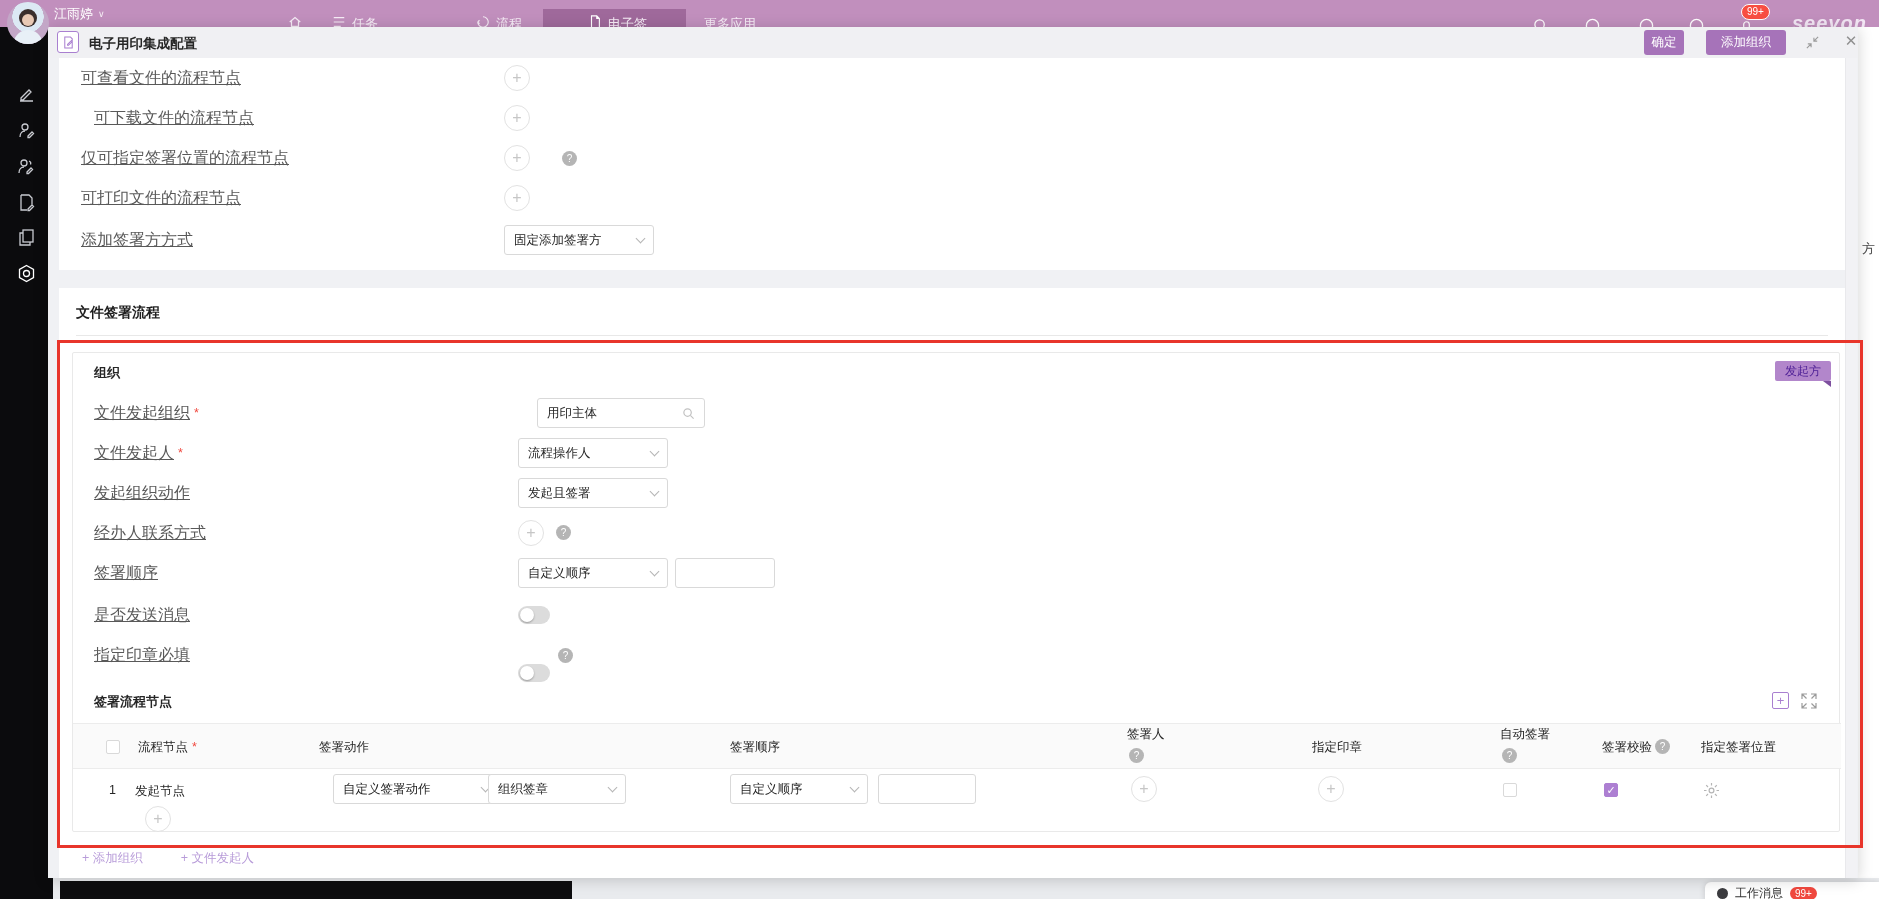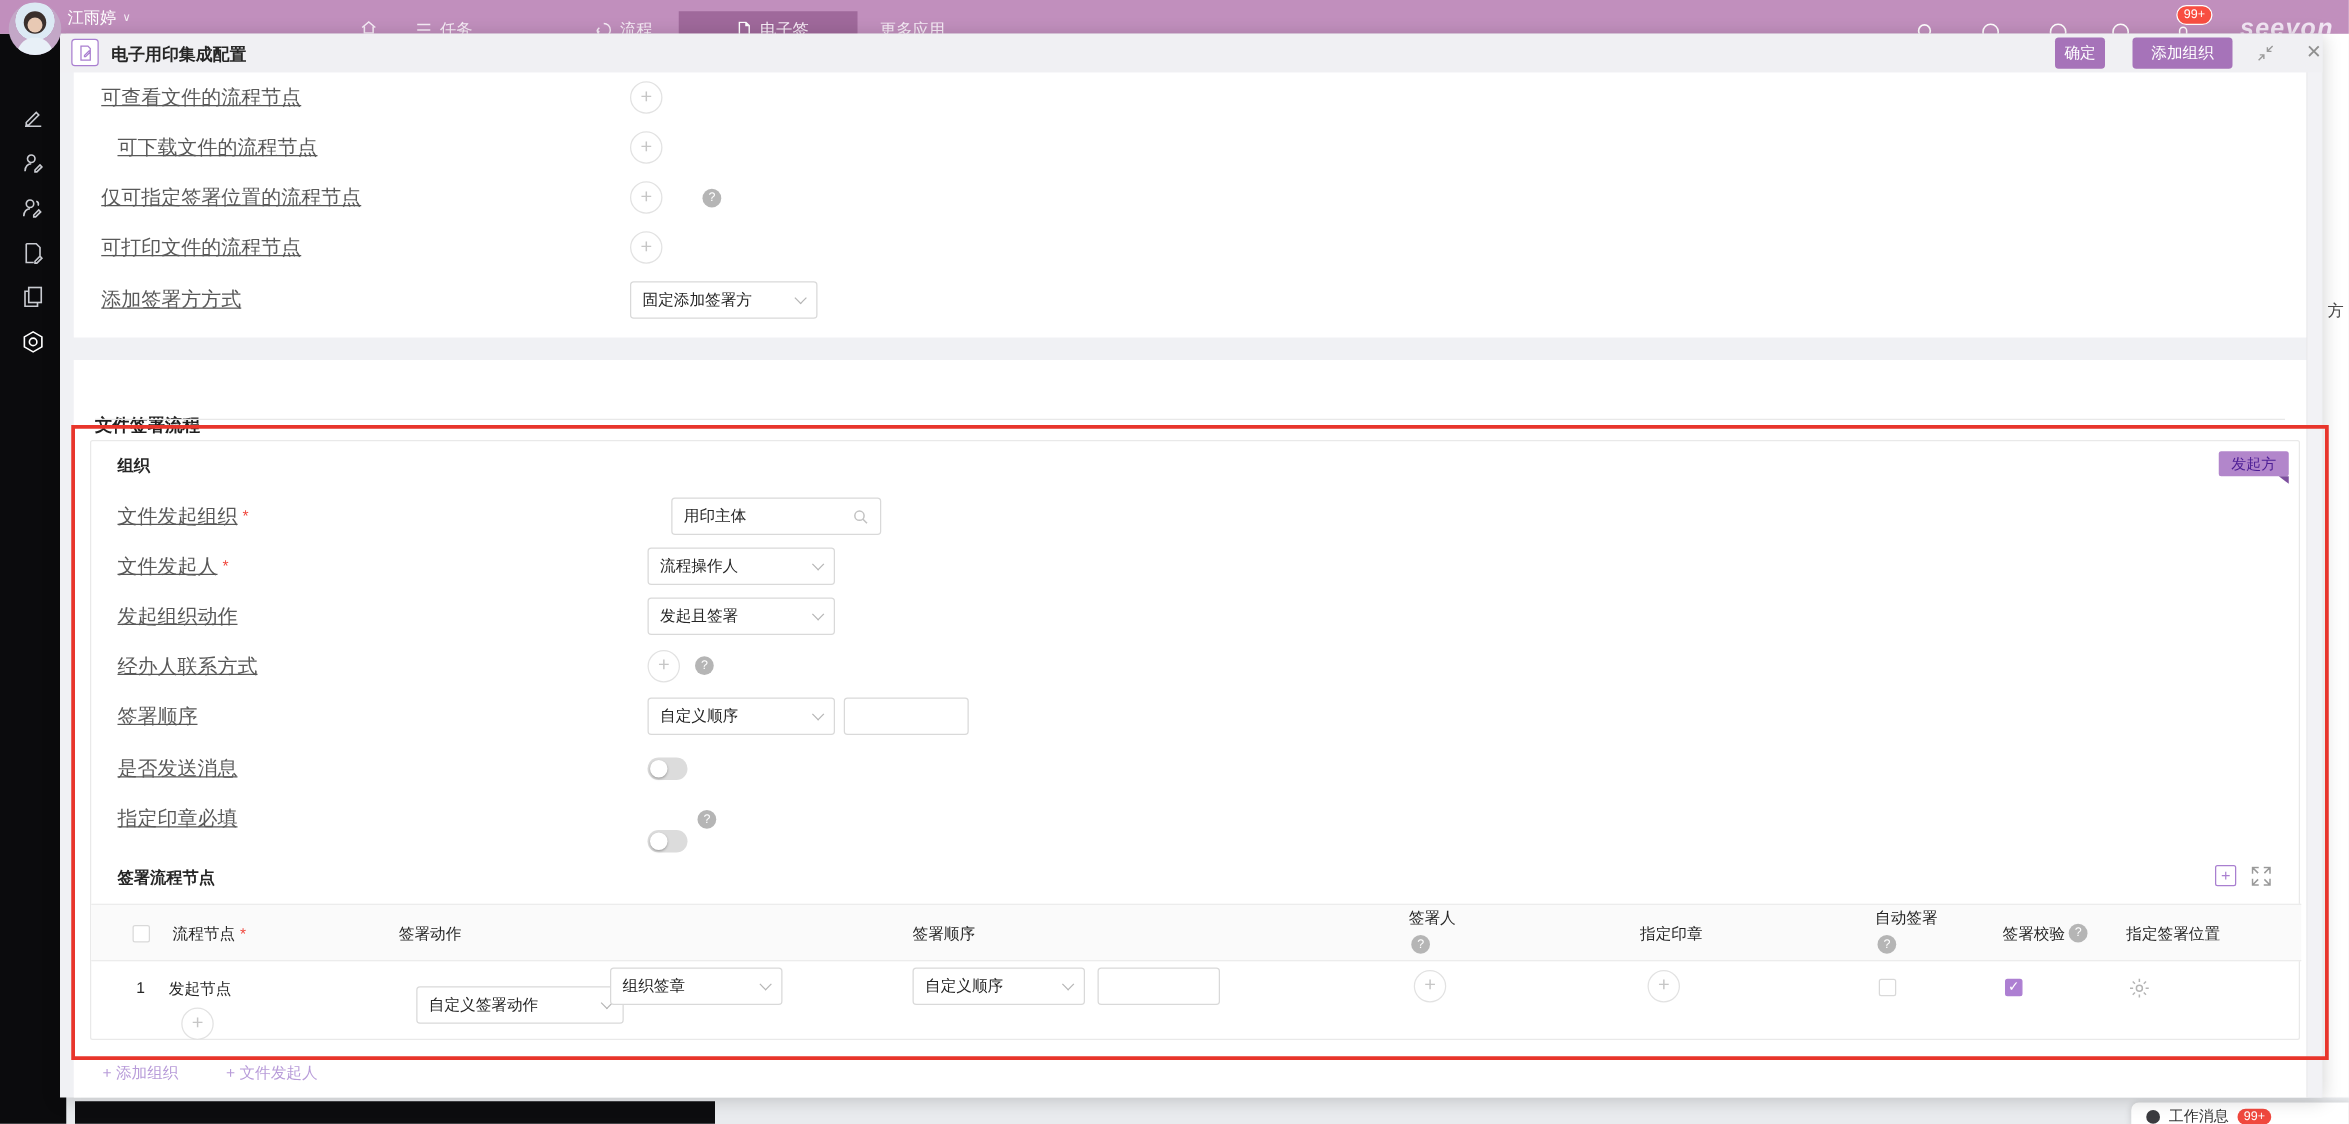--- a/index.html
+++ b/index.html
@@ -4,21 +4,21 @@
 <style>
   * { margin:0; padding:0; box-sizing:border-box; }
   html,body { width:1879px; height:899px; overflow:hidden; background:#e9ebee;
     font-family:"Liberation Sans","DejaVu Sans",sans-serif; }
   .abs { position:absolute; }
 
   
   #topbar { position:absolute; left:0; top:0; width:1879px; height:27px; background:#c18fbd; overflow:hidden; z-index:5; }
   .tb-user { position:absolute; left:54px; top:5px; color:#fff; font-size:13px; display:flex; gap:5px; align-items:center; }
   .tb-caret { font-size:9px; opacity:.85; }
-  .tb-tab { position:absolute; top:15px; color:#f6ecf6; font-size:13px; display:flex; gap:6px; align-items:center; }
+  .tb-tab { position:absolute; top:15px; color:#f6ecf6; font-size:13px; display:flex; gap:6px; }
   .tb-tab .ticon { width:14px; height:14px; }
   .tb-active-bg { position:absolute; left:543px; top:9px; width:143px; height:18px; background:#9f699b; }
   .tb-ring { position:absolute; top:18px; width:15px; height:15px; }
   .tb-badge { position:absolute; left:1741px; top:4px; background:#f84e42; color:#fff; font-size:10px; line-height:14px;
     padding:0 5px; border-radius:8px; border:1px solid #ffffff; }
   .tb-logo { position:absolute; left:1792px; top:12px; color:#f3e7f5; font-size:20px; font-style:italic; font-weight:bold; letter-spacing:1px; }
   #avatar { position:absolute; left:7px; top:2px; width:42px; height:42px; border-radius:50%; overflow:hidden; z-index:40;
     background:radial-gradient(circle at 50% 35%, #dce9f4 0 45%, #c3a7c7 46% 100%); }
   #avatar svg { width:100%; height:100%; }
 
@@ -74,21 +74,21 @@
     font-size:16px; line-height:24px; text-align:center; cursor:pointer; }
   .help { width:15px; height:15px; border-radius:50%; background:#b5b5b5; color:#fff; font-size:10px; line-height:15px;
     text-align:center; cursor:pointer; }
   .toggle { width:32px; height:18px; border-radius:9px; background:#dcdcdc; position:relative; cursor:pointer; }
   .toggle::after { content:''; position:absolute; left:2px; top:2px; width:14px; height:14px; border-radius:50%;
     background:#fff; box-shadow:0 1px 2px rgba(0,0,0,.3); }
   .cbox { width:14px; height:14px; border:1px solid #d9d9d9; border-radius:2px; background:#fff; cursor:pointer; }
   .cbox.checked { background:#ad7fd2; border-color:#ad7fd2; color:#fff; font-size:11px; line-height:13px; text-align:center; }
 
   
-  #sf-title { position:absolute; left:17px; top:16px; font-size:14px; font-weight:bold; color:#1f1f1f;margin-top:28px; }
+  #sf-title { position:absolute; left:17px; top:16px; font-size:14px; font-weight:bold; color:#1f1f1f; }
   #sf-divider { position:absolute; left:17px; top:47px; width:1752px; height:1px; background:#e8e8e8; }
   #org-box { position:absolute; left:13px; top:64px; width:1768px; height:480px; border:1px solid #e9e9e9; border-radius:2px; background:#fff; }
   #org-title { position:absolute; left:21px; top:11px; font-size:13px; font-weight:bold; color:#262626; }
   #ribbon { position:absolute; right:8px; top:8px; height:20px; background:#b286cb; color:#4c1d95; font-size:12px;
     line-height:20px; padding:0 10px; border-radius:2px; }
   #ribbon::after { content:''; position:absolute; right:0; bottom:-6px; border-top:6px solid #7d4f9e; border-left:8px solid transparent; }
 
   #nodes-title { position:absolute; left:21px; top:340px; font-size:13px; font-weight:bold; color:#262626; }
   #nodes-add { position:absolute; left:1699px; top:339px; width:17px; height:17px; border:1px solid #a97fd0; border-radius:2px;
     color:#a97fd0; font-size:13px; line-height:15px; text-align:center; background:#fff; cursor:pointer; }
@@ -348,21 +348,21 @@
         <div class="th" style="left:1529px;top:15px">
           <span>签署校验</span>
         </div>
         <div class="help abs" style="left:1582px;top:15px">?</div>
         <div class="th" style="left:1628px;top:15px">指定签署位置</div>
       </div>
 
       <div id="trow">
         <div class="td-text" style="left:36px;top:14px">1</div>
         <div class="td-text" style="left:62px;top:14px">发起节点</div>
-        <div class="sel abs" style="left:260px;top:20px;width:166px">
+        <div class="sel abs" style="left:260px;top:5px;width:166px">
           <span>自定义签署动作</span>
             <span class="chev"></span>
         </div>
         <div class="sel abs" style="left:415px;top:5px;width:138px">
           <span>组织签章</span>
             <span class="chev"></span>
         </div>
         <div class="sel abs" style="left:657px;top:5px;width:138px">
           <span>自定义顺序</span>
             <span class="chev"></span>

